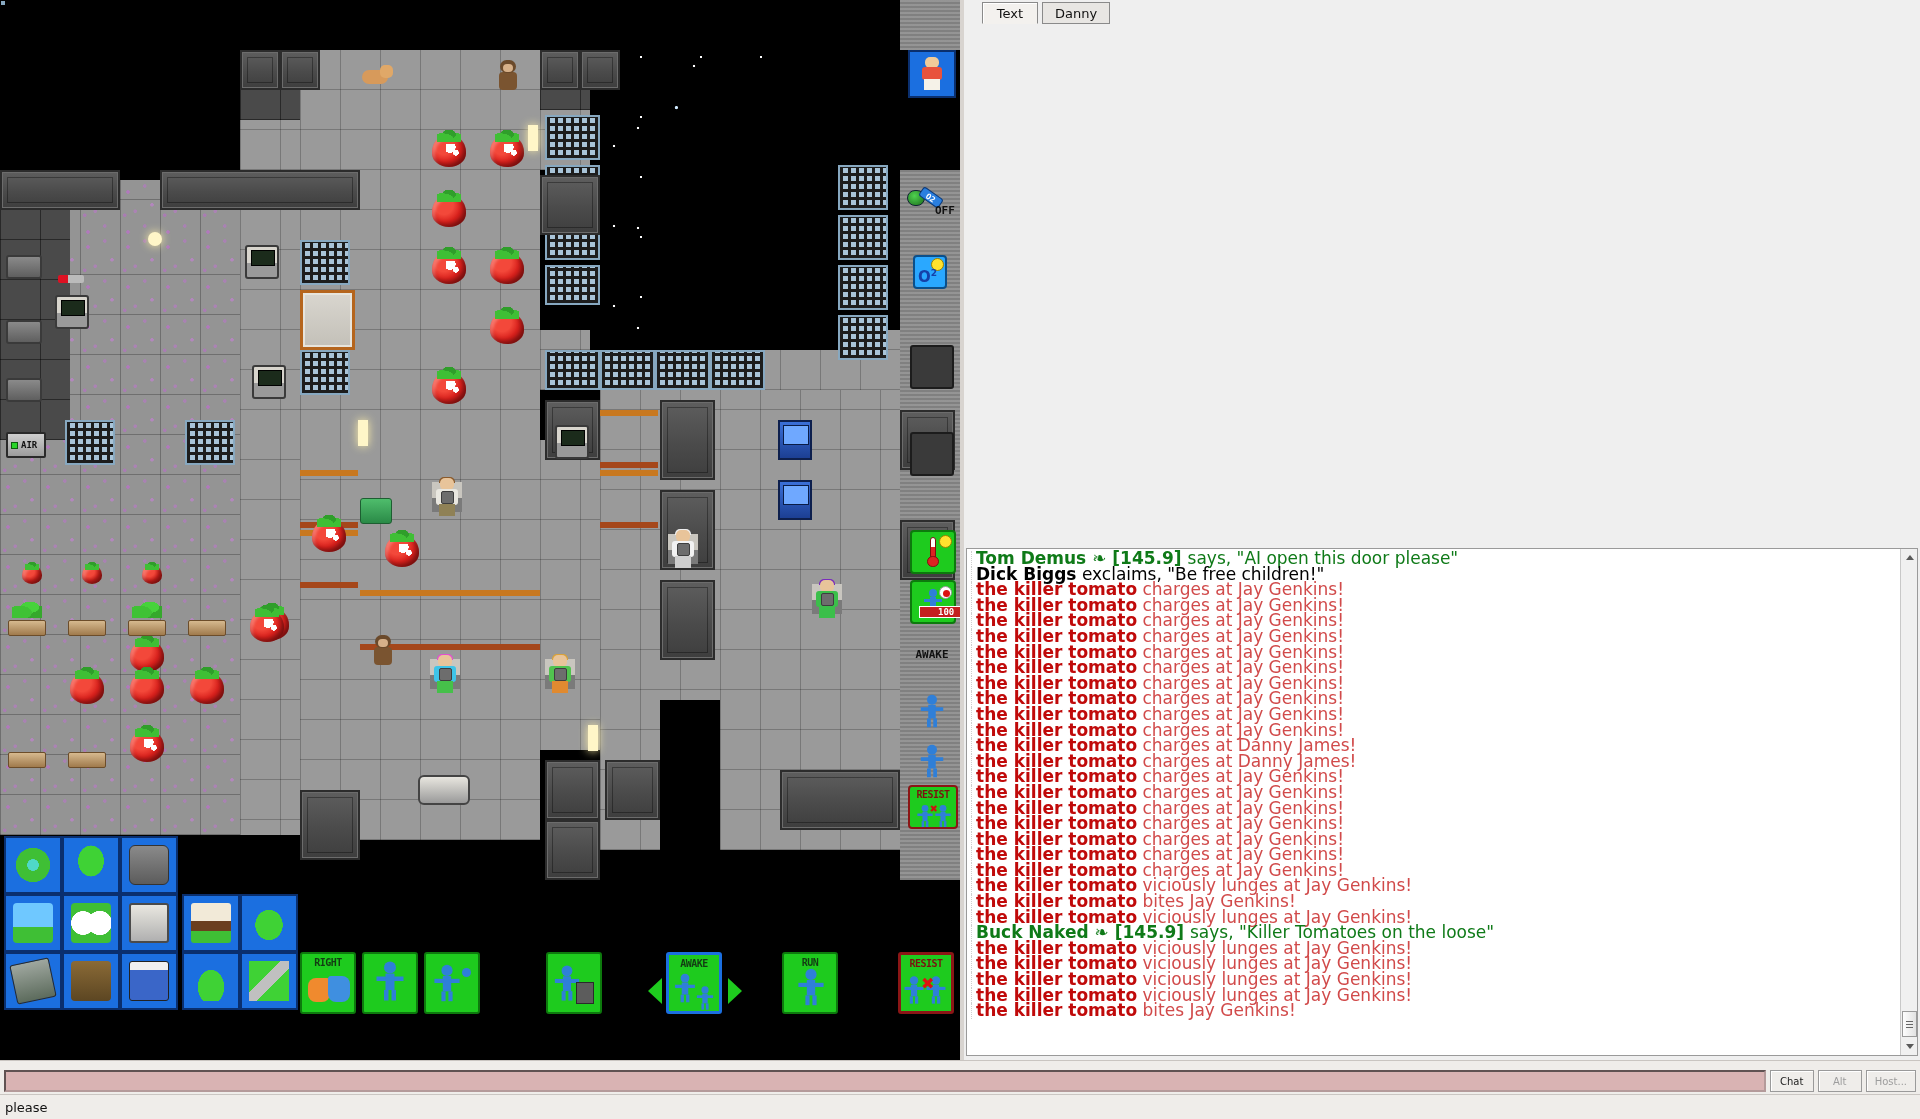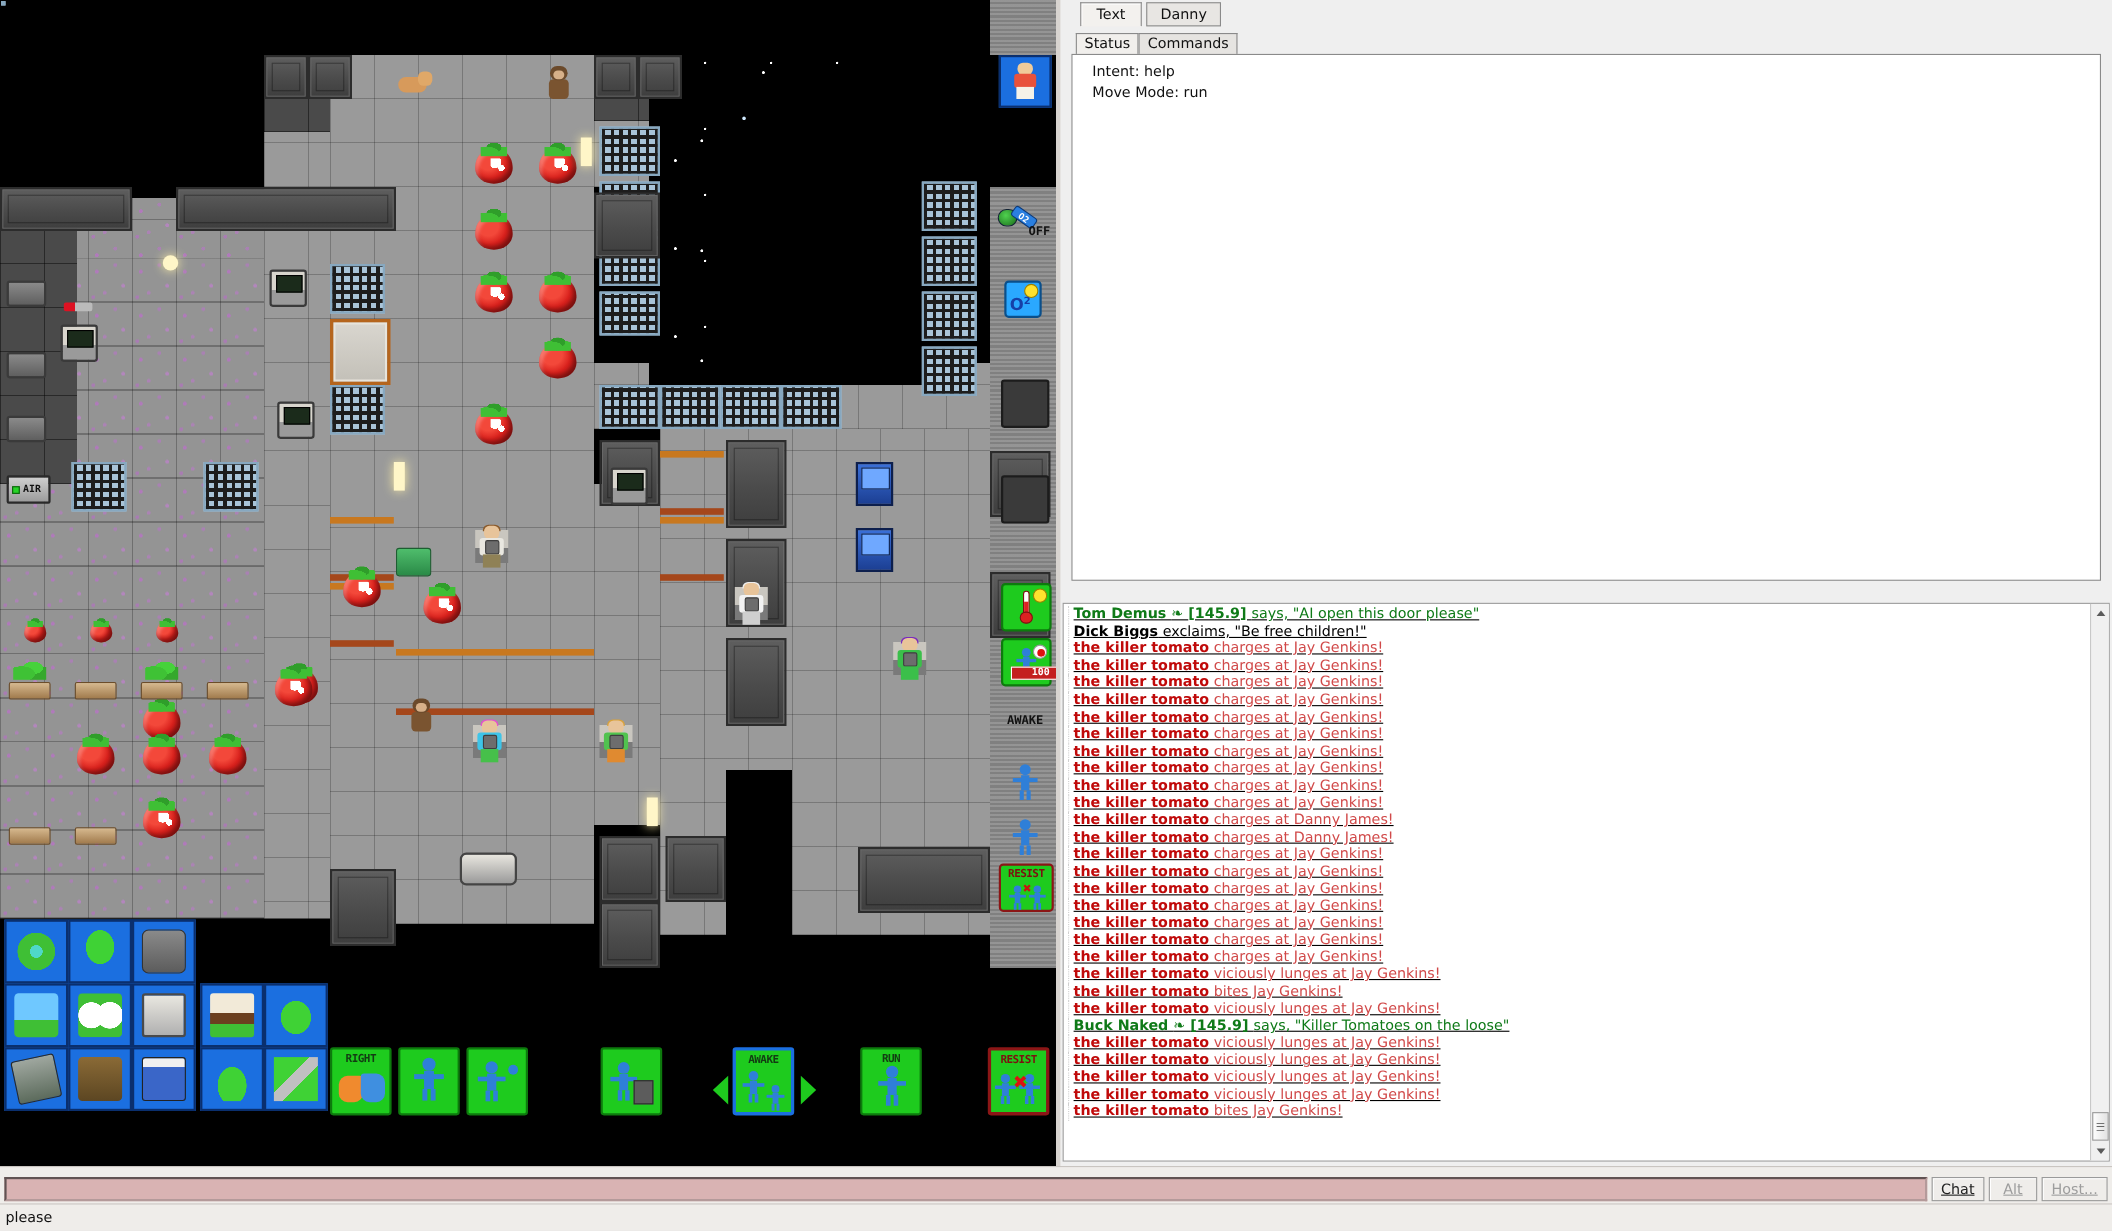--- a/index.html
+++ b/index.html
@@ -309,23 +309,22 @@
 
   .chat-wrap {
     position:absolute; left:2px; top:548px; right:2px; bottom:4px;
     background:#fff; border:1px solid #9a9a9a;
     display:flex;
   }
   .chat-log {
     flex:1; overflow:hidden;
     padding:2px 0 0 4px;
     font-family:"DejaVu Sans", sans-serif;
-    font-size:13px;
+    font-size:17px;
     line-height:15.6px;
-    text-decoration:underline;
   }
   .chat-line { white-space:nowrap; padding-left:4px; border-left:1px dotted #cfcfcf; }
   .cl-say { color:#0f7a18; font-weight:bold; }
   .cl-say-text { color:#0f7a18; font-weight:normal; }
   .cl-name-black { color:#000; font-weight:bold; }
   .cl-plain { color:#000; font-weight:normal; }
   .cl-mob { color:#c00a0a; font-weight:bold; }
   .cl-combat { color:#d14a4a; font-weight:normal; }
   .cl-tick { color:#0f7a18; font-weight:bold; }
 
@@ -359,22 +358,22 @@
   #cmd-input {
     flex:1; height:22px;
     background:#d9b3b3; border:2px inset #b49a9a;
     font-size:13px; color:#111; padding:0 4px;
     outline:none;
   }
   .bar-btn {
     min-width:44px; height:22px; padding:0 8px;
     background:#efedea; border:1px solid #9a9a9a;
     box-shadow: inset 1px 1px 0 #fff;
-    font-size:13px; color:#222;
-    display:flex; align-items:center; justify-content:center;text-decoration:underline;
+    font-size:10px; color:#222;
+    display:flex; align-items:center; justify-content:center;
   }
   .bar-btn.disabled { color:#9d9d9d; }
   #status-text {
     position:absolute; left:5px; bottom:4px; font-size:13px; color:#111;
   }
   #bottom-sep { position:absolute; left:0; bottom:24px; width:1920px; height:1px; background:#cac6c2; }
 </style>
 </head>
 <body>
 
@@ -811,30 +810,20 @@
     </div>
   </div>
 
   <div id="right-panel">
 
     <div class="tabs-top">
       <div class="tab-top">Text</div>
       <div class="tab-top inactive">Danny</div>
     </div>
 
-    <div class="status-box">
-      <div class="tabs-sub">
-        <div class="tab-sub">Status</div>
-        <div class="tab-sub inactive">Commands</div>
-      </div>
-      <div class="status-body">
-        <div class="status-line">Intent: help</div>
-        <div class="status-line">Move Mode: run</div>
-      </div>
-    </div>
 
     <div class="chat-wrap">
       <div class="chat-log" id="chat-log">
           <div class="chat-line"><span class="cl-say">Tom Demus </span><span class="cl-say">❧ </span><span class="cl-tick">[145.9] </span><span class="cl-say-text">says, "AI open this door please"</span></div>
           <div class="chat-line"><span class="cl-name-black">Dick Biggs</span><span class="cl-plain"> exclaims, "Be free children!"</span></div>
           <div class="chat-line"><span class="cl-mob">the killer tomato</span><span class="cl-combat"> charges at Jay Genkins!</span></div>
           <div class="chat-line"><span class="cl-mob">the killer tomato</span><span class="cl-combat"> charges at Jay Genkins!</span></div>
           <div class="chat-line"><span class="cl-mob">the killer tomato</span><span class="cl-combat"> charges at Jay Genkins!</span></div>
           <div class="chat-line"><span class="cl-mob">the killer tomato</span><span class="cl-combat"> charges at Jay Genkins!</span></div>
           <div class="chat-line"><span class="cl-mob">the killer tomato</span><span class="cl-combat"> charges at Jay Genkins!</span></div>

